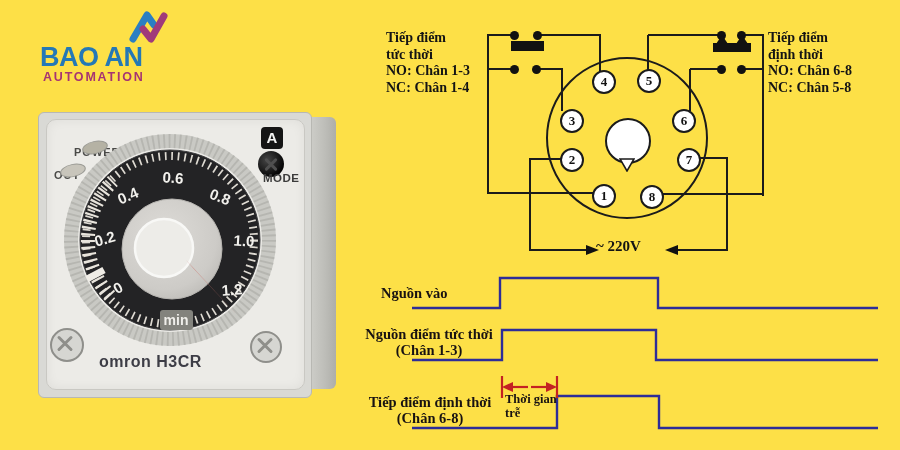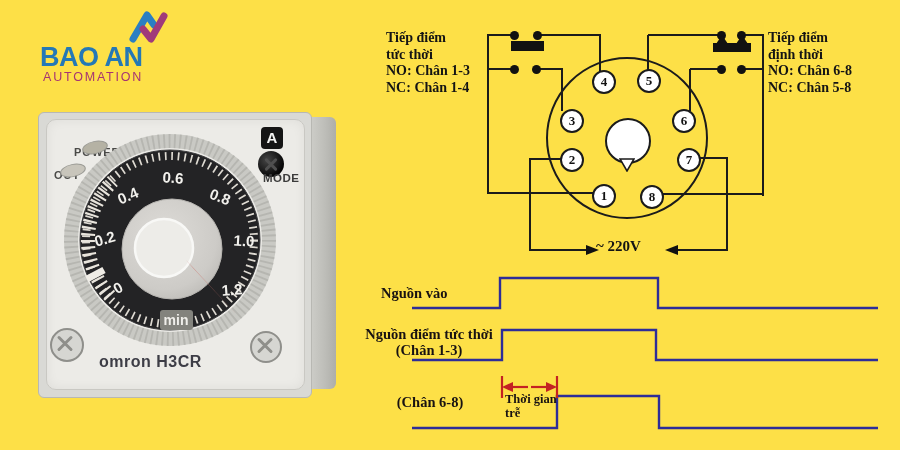--- a/index.html
+++ b/index.html
@@ -3,21 +3,21 @@
 <meta charset="utf-8">
 <style>
   html,body{margin:0;padding:0;background:#fff;}
   .canvas{position:relative;width:900px;height:450px;background:#fde047;overflow:hidden;
           font-family:"Liberation Sans","DejaVu Sans",sans-serif;}
   .abs{position:absolute;}
 
   
   .brand-name{left:40px;top:42px;font-size:27px;font-weight:800;letter-spacing:-.5px;
               color:#2478b6;font-family:"Liberation Sans","DejaVu Sans",sans-serif;}
-  .brand-sub{left:43px;top:70px;font-size:12.5px;font-weight:400;letter-spacing:1.8px;color:#a63472;}
+  .brand-sub{left:43px;top:70px;font-size:12.5px;font-weight:700;letter-spacing:1.8px;color:#a63472;}
 
   
   .dev-body{left:38px;top:112px;width:272px;height:284px;background:#d9d9d5;
             border:1px solid #b8b8b3;border-radius:6px;}
   .dev-depth{left:309px;top:117px;width:27px;height:272px;border-radius:2px 6px 6px 2px;
              background:linear-gradient(90deg,#cfcfca,#bdbdb8 60%,#aeaea9);}
   .dev-panel{left:46px;top:119px;width:257px;height:269px;background:#ecebe7;
              border:1px solid #c9c8c3;border-radius:10px;
              box-shadow:inset 0 0 12px rgba(0,0,0,.06);}
   .ind-label{font-size:11px;font-weight:700;color:#4a4a48;letter-spacing:1px;margin-top:20px;}
@@ -227,20 +227,21 @@
       <polygon points="142,122 153,117 153,127" fill="#c42222"></polygon>
       <polygon points="197,122 186,117 186,127" fill="#c42222"></polygon>
     </svg>
   </div>
   <div class="abs tlabel tlabel-left" style="left:381px;top:285px;">Nguồn vào</div>
   <div class="abs tlabel" style="left:362px;top:326px;width:134px;">
     <div>Nguồn điểm tức thời</div>
     <div>(Chân 1-3)</div>
   </div>
   <div class="abs tlabel" style="left:357px;top:394px;width:146px;">
+    <div>Tiếp điểm định thời</div>
     <div>(Chân 6-8)</div>
   </div>
   <div class="abs dlabel" style="left:505px;top:392px;width:62px;">
     <div>Thời gian</div>
     <div>trễ</div>
   </div>
 
 </div>
 
 </body></html>

